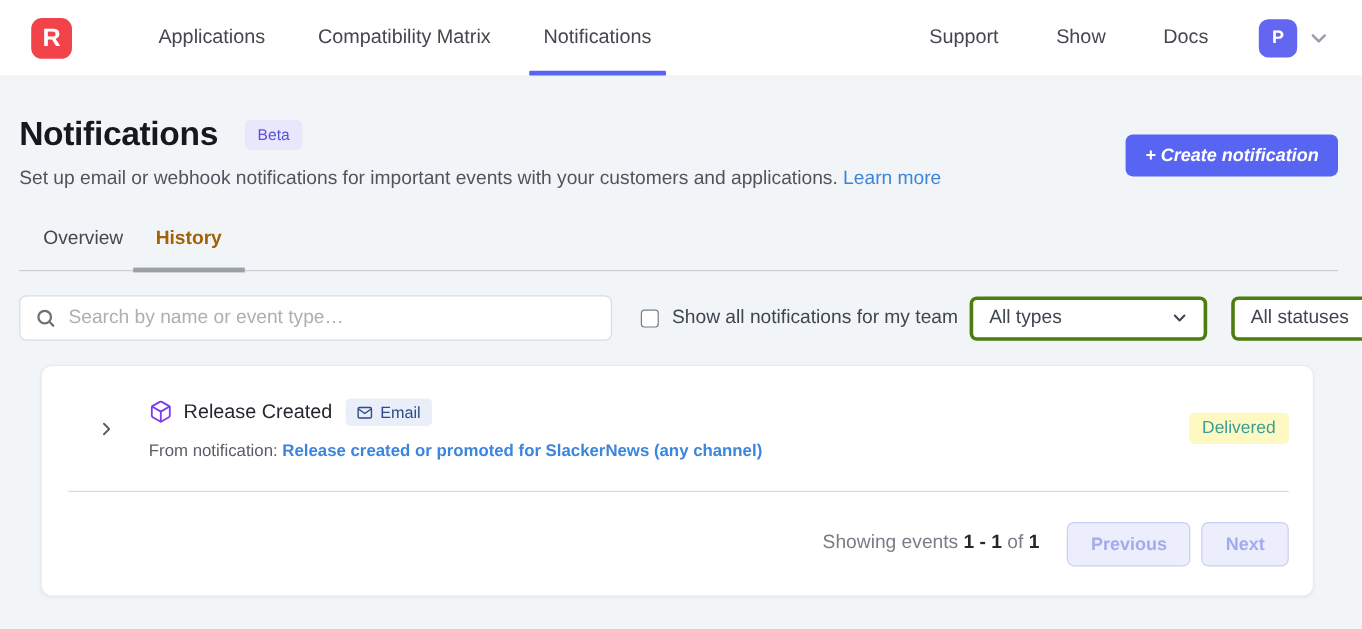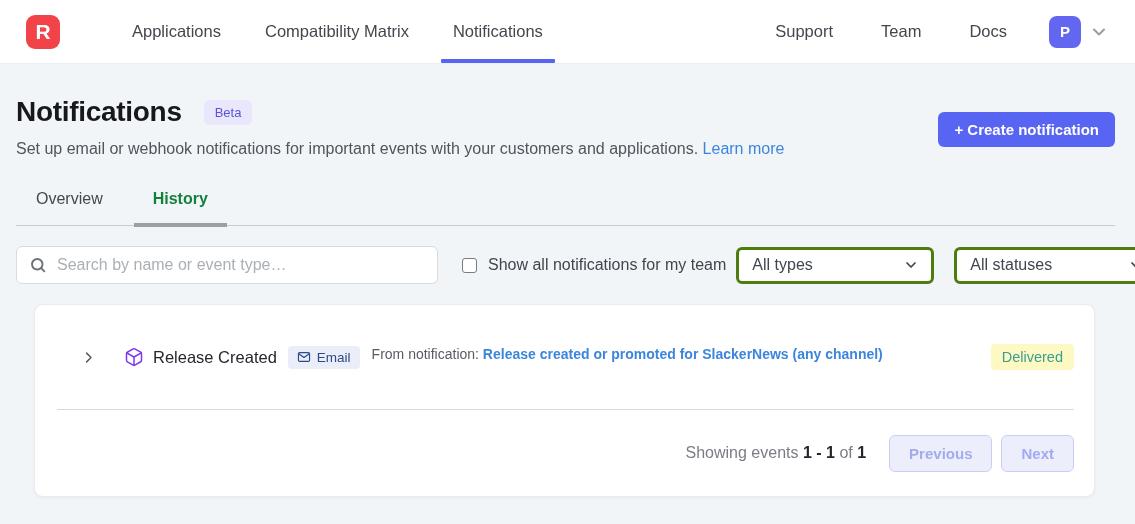--- a/index.html
+++ b/index.html
@@ -42,42 +42,42 @@
   .title-row { display:flex; align-items:center; margin-top:32px; }
   .page-title { font-size:28px; font-weight:800; color:#17181d; letter-spacing:-0.3px; }
   .beta-badge {
     margin-left:22px; background:#e9e7fb; color:#5a54d8; font-size:13px;
     padding:5px 11px; border-radius:5px;
   }
   .create-btn {
     position:absolute; right:20px; top:16px;
     background:#5865f2; color:#ffffff; border:none; border-radius:6px;
     font-family:inherit; font-size:15px; font-weight:700;
-    padding:9px 16px; cursor:pointer;
+    padding:9px 16px; cursor:pointer;font-style:italic;
   }
   .page-desc { margin-top:12px; font-size:16px; color:#52535e; }
   .learn-more { color:#3c85dd; text-decoration:none; cursor:pointer; }
 
   
   .tabs {
-    margin-top:22px; display:flex; gap:46px;
+    margin-top:22px; display:flex; gap:23px;
     border-bottom:1px solid #c9cdd1; padding:0 18px;
   }
   .tab {
     position:relative; padding:10px 2px 17px; font-size:16px; color:#45464e; cursor:pointer;
   }
-  .tab.active { font-weight:700; color:#15803d; }
+  .tab.active { font-weight:700; color:#a16207; }
   .tab .tab-bar {
     position:absolute; left:-17px; right:-17px; bottom:-2px; height:4px; background:#9aa0a6;
   }
 
   
   .filters { display:flex; align-items:center; margin-top:20px; }
   .search-box {
-    width:422px; height:38px; background:#fff; border:1px solid #d8dce0;
+    width:494px; height:38px; background:#fff; border:1px solid #d8dce0;
     border-radius:6px; display:flex; align-items:center; padding:0 12px; flex-shrink:0;
   }
   .search-box svg { flex-shrink:0; }
   .search-input {
     border:none; outline:none; background:transparent; font-family:inherit;
     font-size:16px; color:#3f4048; margin-left:10px; width:100%;
   }
   .search-input::placeholder { color:#aab0b6; }
   .team-check { display:flex; align-items:center; margin-left:24px; flex-shrink:0; }
   .team-check input {
@@ -96,26 +96,26 @@
   
   .card {
     margin:20px 20px 0 18px; background:#ffffff; border:1px solid #e9ebee;
     border-radius:9px; box-shadow:0 1px 3px rgba(20,30,40,0.05);
   }
   .event-row { display:flex; align-items:center; height:104px; padding:0 20px; }
   .expand-btn {
     background:none; border:none; cursor:pointer; padding:4px;
     margin-left:22px; display:flex; align-items:center;
   }
-  .event-main { margin-left:24px; display:flex; flex-direction:row; gap:12px; }
+  .event-main { margin-left:24px; display:flex; flex-direction:column; gap:12px; }
   .event-line1 { display:flex; align-items:center; }
   .event-name { font-size:16.5px; color:#26272e; }
   .email-badge {
     margin-left:11px; background:#e9eef8; color:#2d4a8a; font-size:13.5px;
-    padding:4px 9px; border-radius:4px; display:flex; align-items:flex-start; gap:6px;
+    padding:4px 9px; border-radius:4px; display:flex; align-items:flex-end; gap:6px;
   }
   .event-line2 { font-size:14px; color:#5a5b64;text-align:center; }
   .event-link { color:#3c85dd; text-decoration:none; cursor:pointer; font-weight:600; }
   .event-right { margin-left:auto; display:flex; align-items:center; }
   .event-time { font-size:15px; color:#3f4048; }
   .status-badge {
     margin-left:20px; background:#fef9c3; color:#389e94; font-size:14.5px;
     padding:5px 11px; border-radius:4px;
   }
   .card-divider { border-top:1px solid #d7dadd; margin:0 20px 0 22px; }
@@ -149,21 +149,21 @@
       <span>Notifications</span>
       <span class="active-bar"></span>
     </div>
   </nav>
 
   <div class="nav-right">
     <div class="nav-item">
       <span>Support</span>
     </div>
     <div class="nav-item">
-      <span>Team</span>
+      <span>Show</span>
     </div>
     <div class="nav-item">
       <span>Docs</span>
     </div>
     <div class="avatar">P</div>
     <span class="avatar-caret">
       <svg width="20" height="20" viewBox="0 0 24 24" fill="none" stroke="#9a9ba5" stroke-width="2.4" stroke-linecap="round" stroke-linejoin="round">
           <polyline points="6 9 12 15 18 9"></polyline>
         </svg>
     </span>

